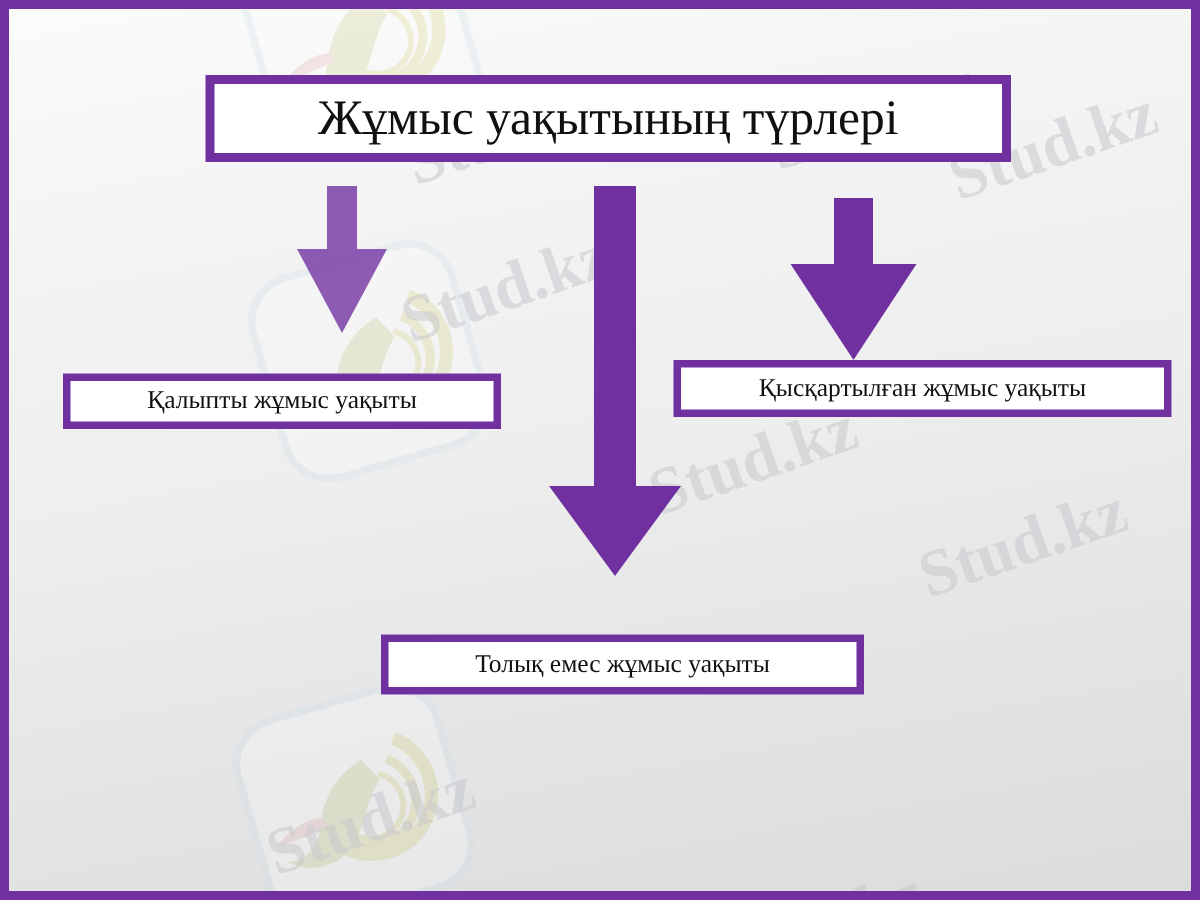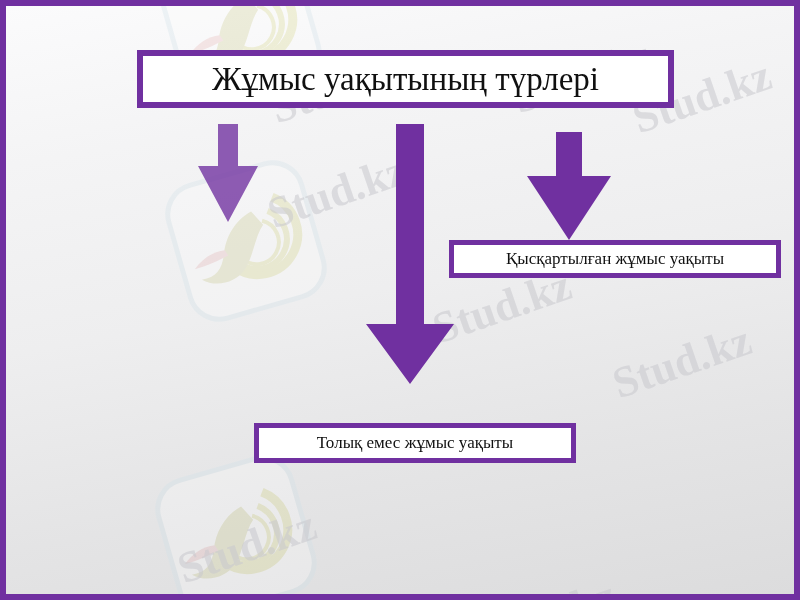--- a/index.html
+++ b/index.html
@@ -154,20 +154,23 @@
       <polygon points="32,0 60,0 60,200 90,200 46,260 2,200 32,200" fill="#7030A0"></polygon>
     </svg>
   </div>
 
   <div class="arrow" id="arrow-right">
     <svg viewBox="0 0 88 110" preserveAspectRatio="none">
       <polygon points="31,0 57,0 57,44 86,44 44,108 2,44 31,44" fill="#7030A0"></polygon>
     </svg>
   </div>
 
+  <div class="node" id="box-normal">
+    <span>Қалыпты жұмыс уақыты</span>
+  </div>
 
   <div class="node" id="box-reduced">
     <span>Қысқартылған жұмыс уақыты</span>
   </div>
 
   <div class="node" id="box-partial">
     <span>Толық емес жұмыс уақыты</span>
   </div>
 
 </div>

